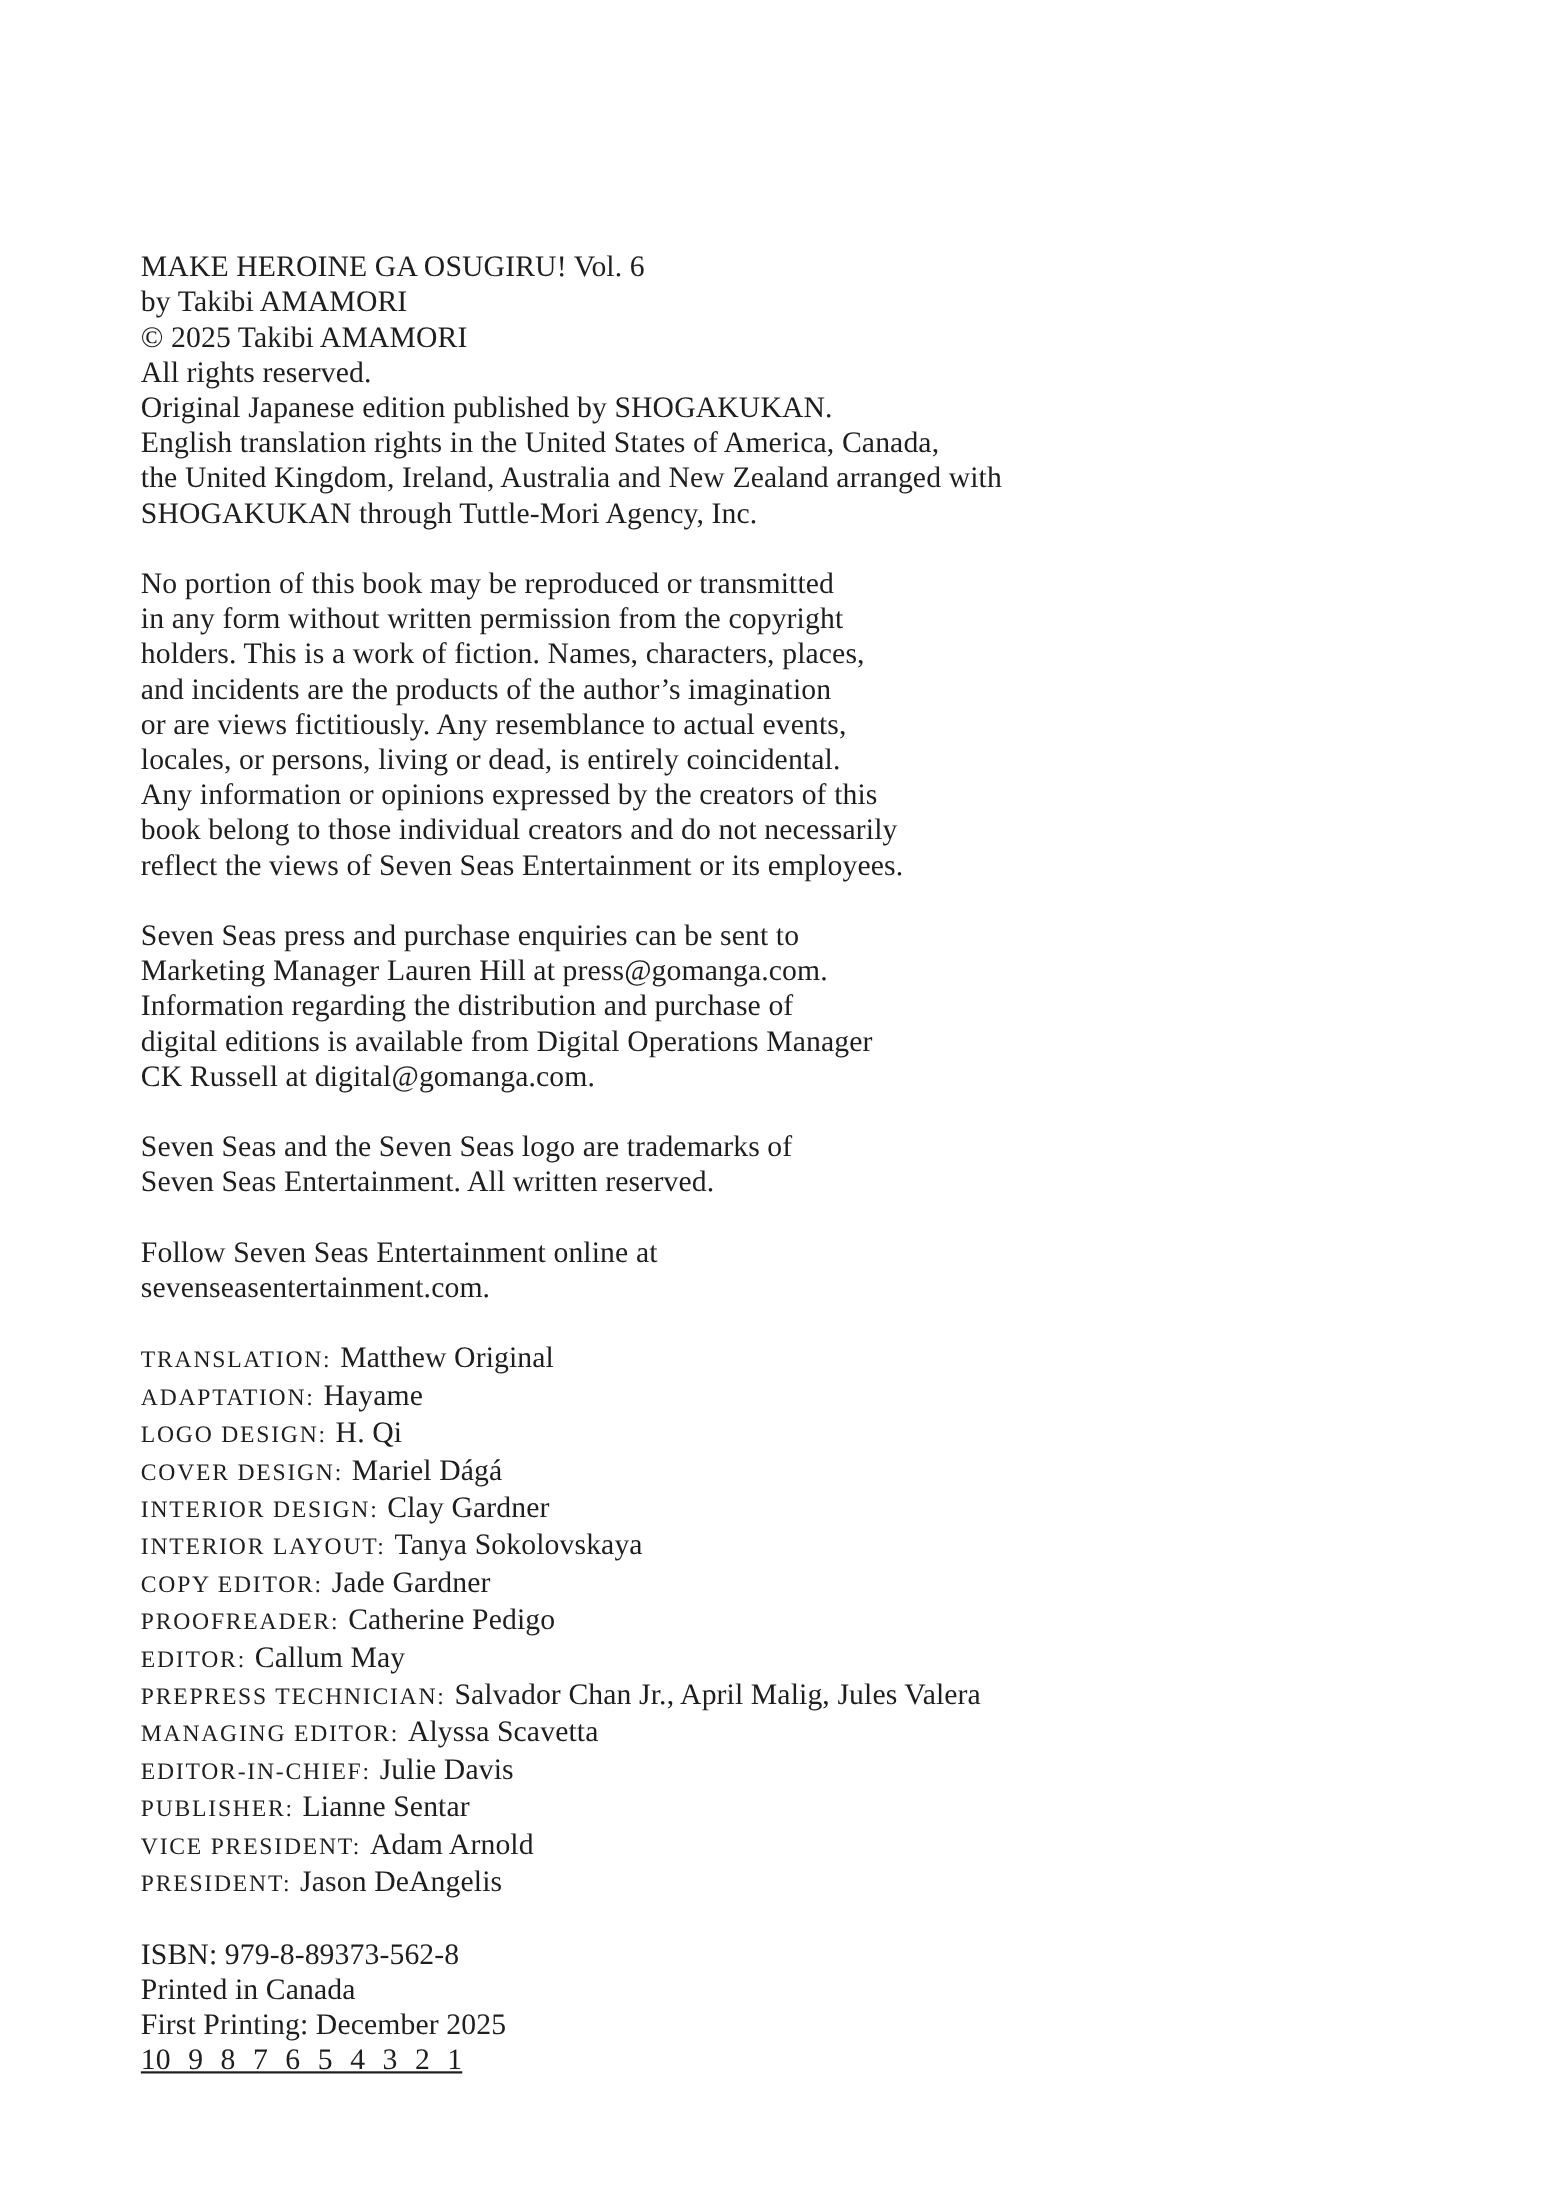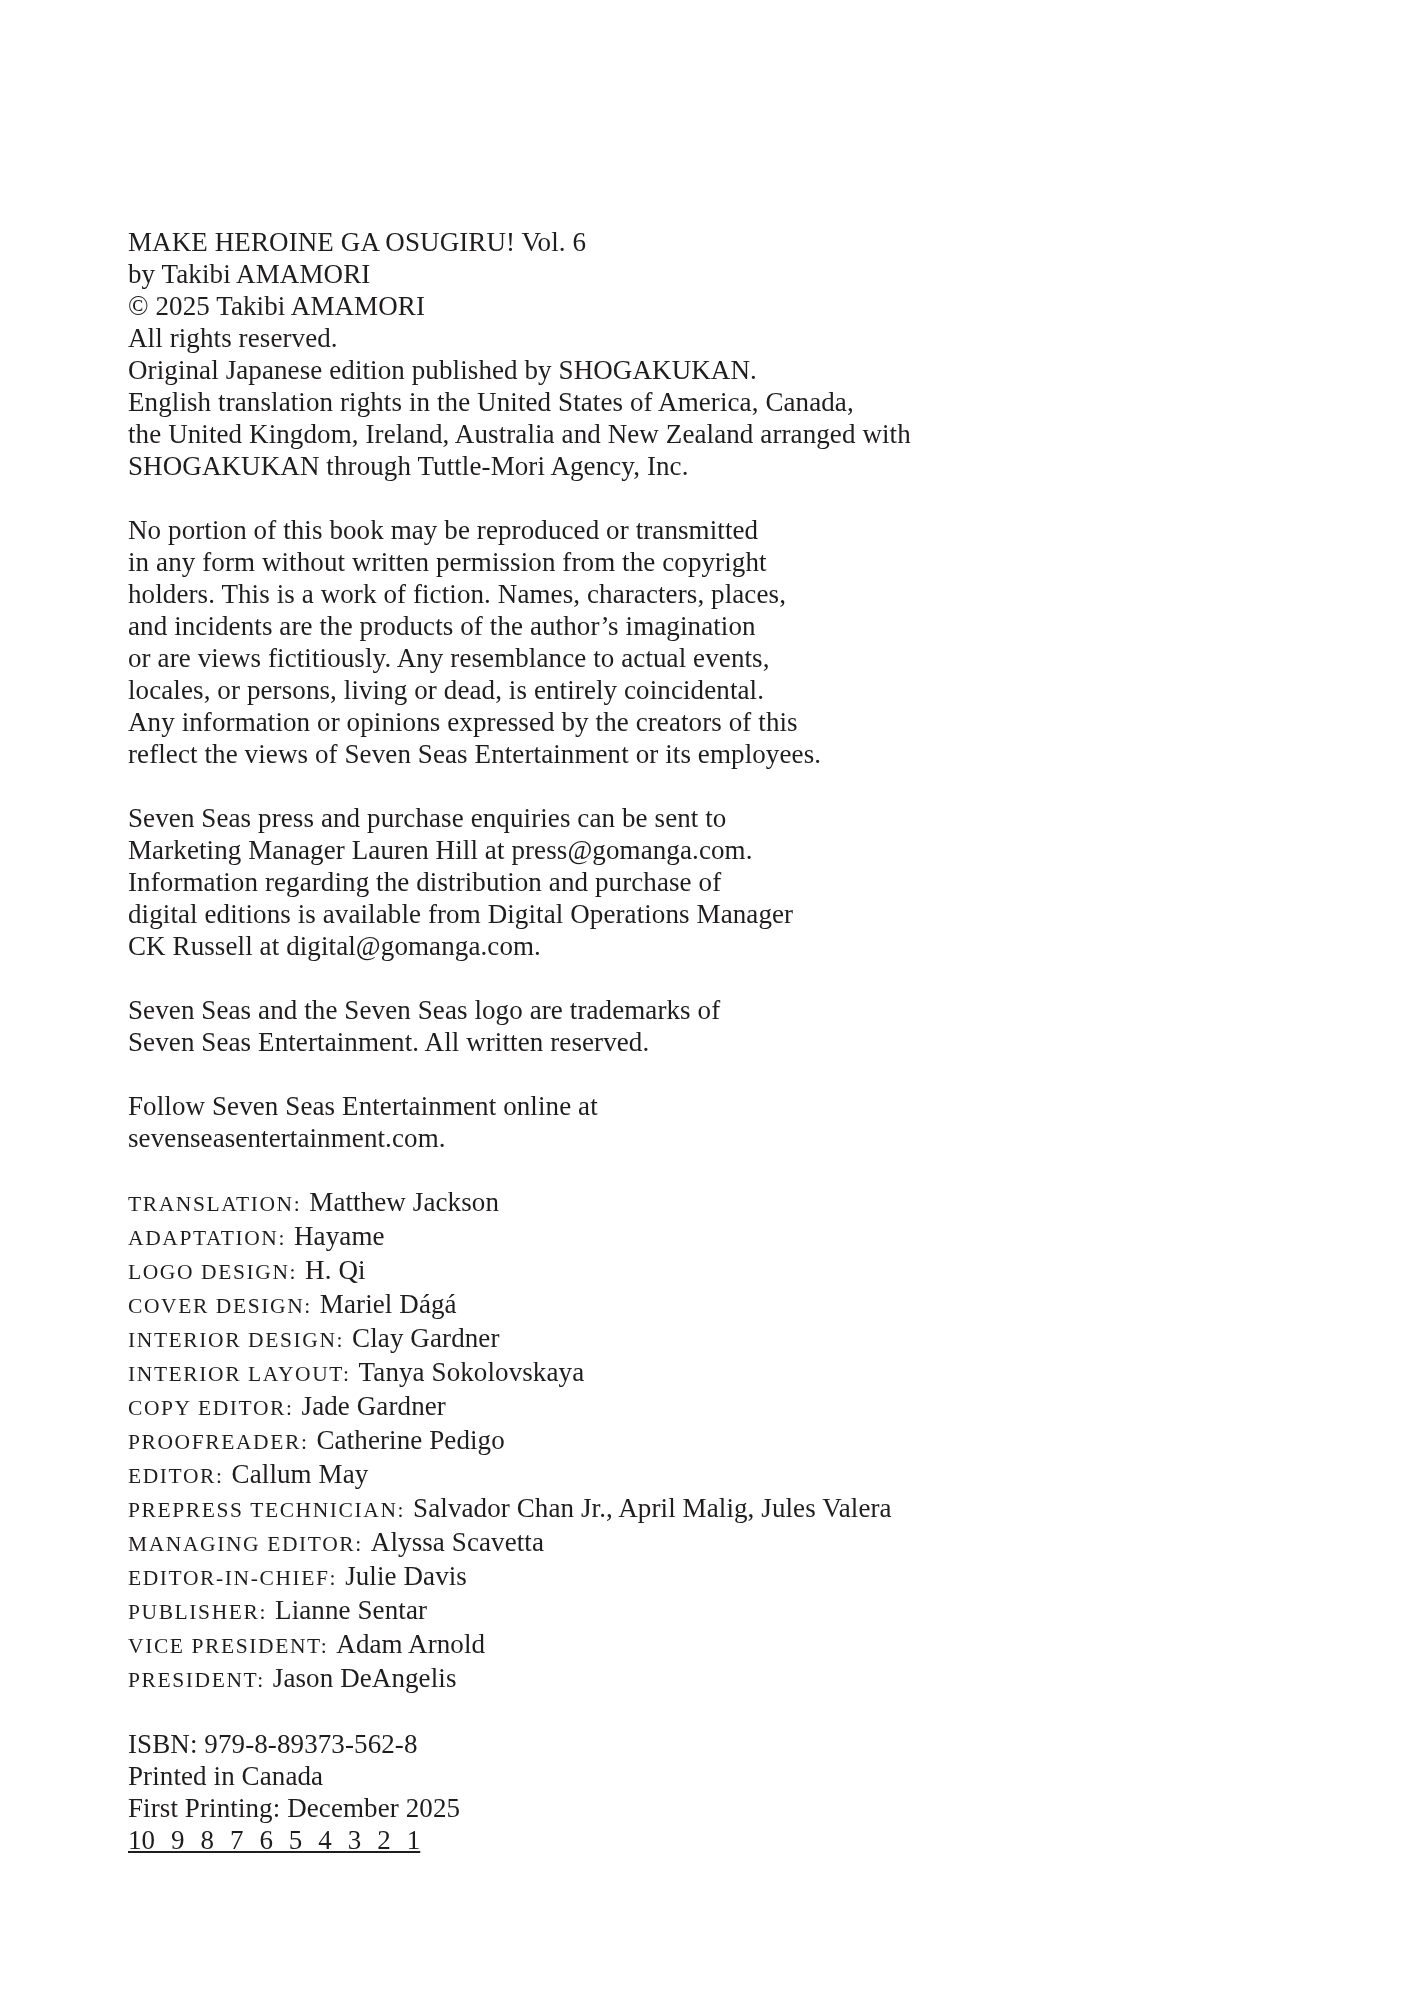--- a/index.html
+++ b/index.html
@@ -64,20 +64,21 @@
   </div>
 
   <div class="block">
     <div class="line">No portion of this book may be reproduced or transmitted</div>
     <div class="line">in any form without written permission from the copyright</div>
     <div class="line">holders. This is a work of fiction. Names, characters, places,</div>
     <div class="line">and incidents are the products of the author’s imagination</div>
     <div class="line">or are views fictitiously. Any resemblance to actual events,</div>
     <div class="line">locales, or persons, living or dead, is entirely coincidental.</div>
     <div class="line">Any information or opinions expressed by the creators of this</div>
+    <div class="line">book belong to those individual creators and do not necessarily</div>
     <div class="line">reflect the views of Seven Seas Entertainment or its employees.</div>
   </div>
 
   <div class="block">
     <div class="line">Seven Seas press and purchase enquiries can be sent to</div>
     <div class="line">Marketing Manager Lauren Hill at press@gomanga.com.</div>
     <div class="line">Information regarding the distribution and purchase of</div>
     <div class="line">digital editions is available from Digital Operations Manager</div>
     <div class="line">CK Russell at digital@gomanga.com.</div>
   </div>
@@ -86,21 +87,21 @@
     <div class="line">Seven Seas and the Seven Seas logo are trademarks of</div>
     <div class="line">Seven Seas Entertainment. All written reserved.</div>
   </div>
 
   <div class="block">
     <div class="line">Follow Seven Seas Entertainment online at</div>
     <div class="line">sevenseasentertainment.com.</div>
   </div>
 
   <div class="block">
-    <div class="credit-row"><span class="credit-label">TRANSLATION:</span><span class="credit-value">Matthew Jackson</span></div>
+    <div class="credit-row"><span class="credit-label">TRANSLATION:</span><span class="credit-value">Matthew Original</span></div>
     <div class="credit-row"><span class="credit-label">ADAPTATION:</span><span class="credit-value">Hayame</span></div>
     <div class="credit-row"><span class="credit-label">LOGO DESIGN:</span><span class="credit-value">H. Qi</span></div>
     <div class="credit-row"><span class="credit-label">COVER DESIGN:</span><span class="credit-value">Mariel Dágá</span></div>
     <div class="credit-row"><span class="credit-label">INTERIOR DESIGN:</span><span class="credit-value">Clay Gardner</span></div>
     <div class="credit-row"><span class="credit-label">INTERIOR LAYOUT:</span><span class="credit-value">Tanya Sokolovskaya</span></div>
     <div class="credit-row"><span class="credit-label">COPY EDITOR:</span><span class="credit-value">Jade Gardner</span></div>
     <div class="credit-row"><span class="credit-label">PROOFREADER:</span><span class="credit-value">Catherine Pedigo</span></div>
     <div class="credit-row"><span class="credit-label">EDITOR:</span><span class="credit-value">Callum May</span></div>
     <div class="credit-row"><span class="credit-label">PREPRESS TECHNICIAN:</span><span class="credit-value">Salvador Chan Jr., April Malig, Jules Valera</span></div>
     <div class="credit-row"><span class="credit-label">MANAGING EDITOR:</span><span class="credit-value">Alyssa Scavetta</span></div>

